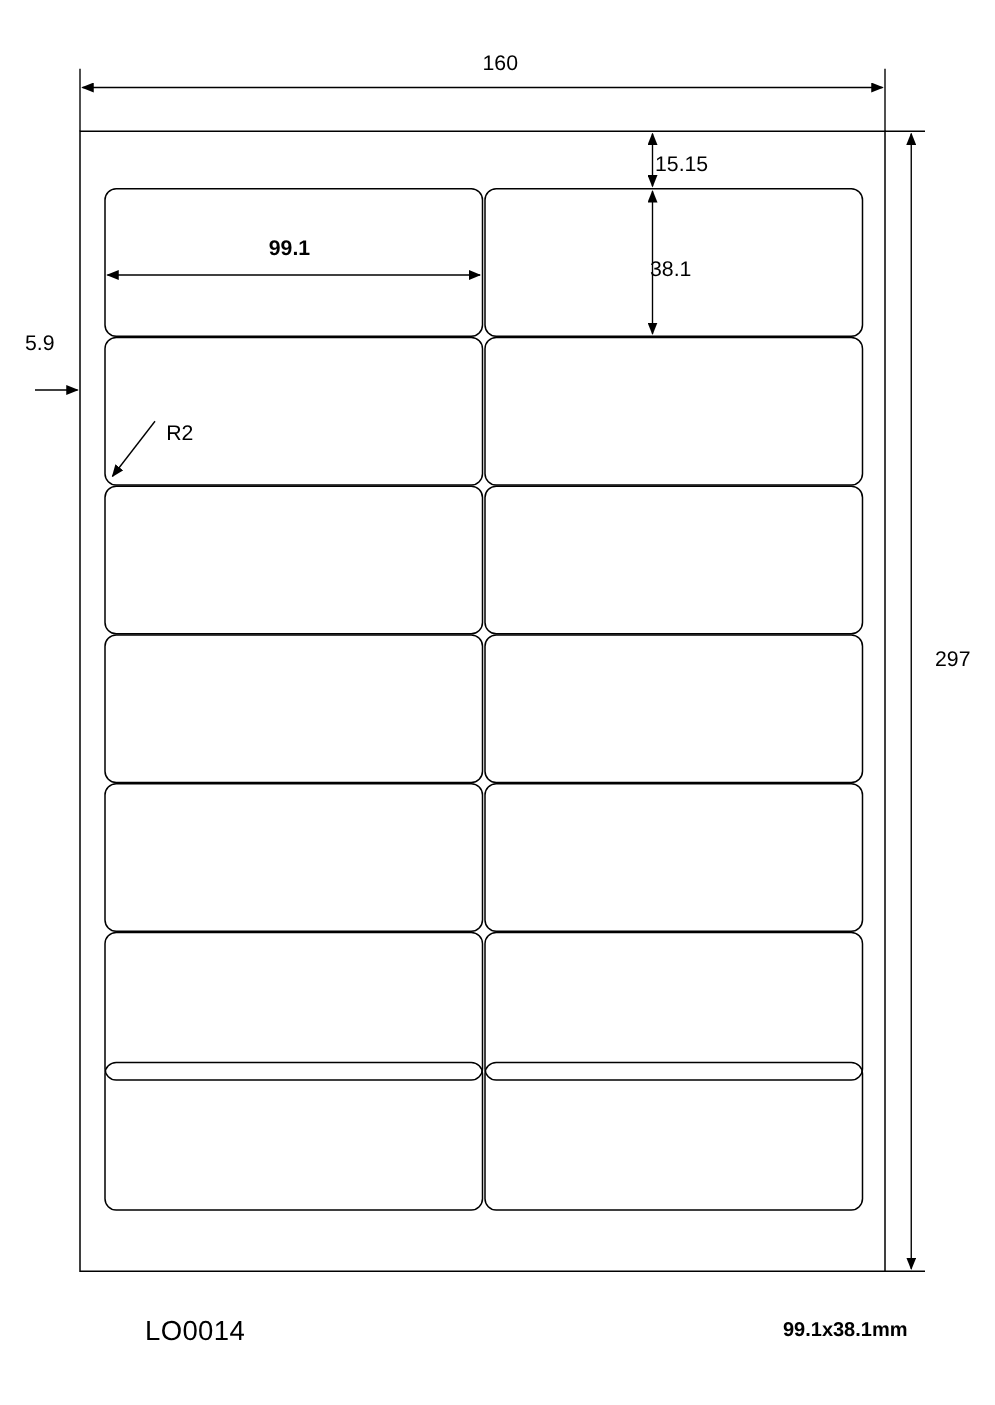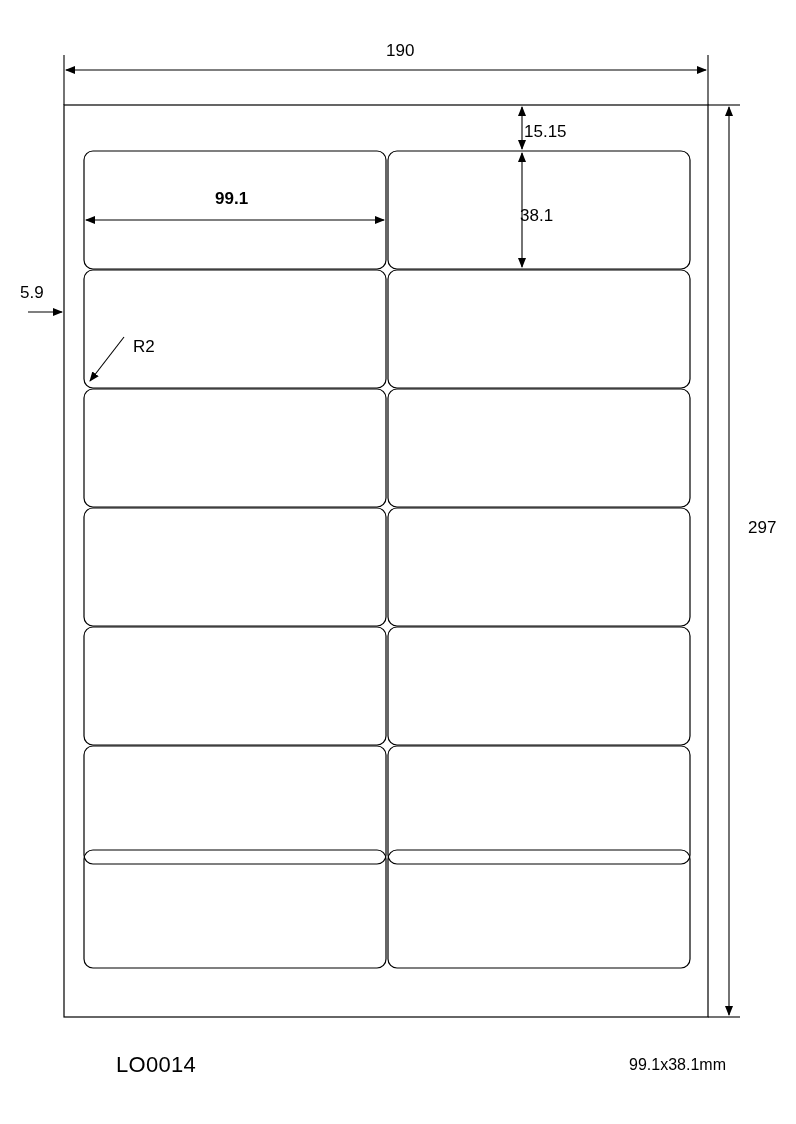--- a/index.html
+++ b/index.html
@@ -43,21 +43,21 @@
     top: 1052px;
     font-size: 22px;
     letter-spacing: 0.3px;
     margin-left: 36px;
   }
   .footer-size {
     position: absolute;
     right: 70px;
     top: 1056px;
     font-size: 16px;
-    font-weight: normal;
+    font-weight: bold;
   }
 </style>
 </head>
 <body>
 
 <div id="diagram-root">
 
   <svg class="sheet" viewBox="0 0 796 1124" xmlns="http://www.w3.org/2000/svg">
     <defs>
       <marker id="arrowEnd" markerWidth="10" markerHeight="8" refX="9" refY="4" orient="auto" markerUnits="userSpaceOnUse">
@@ -122,31 +122,31 @@
 
     <g stroke="#000000" stroke-width="1.1">
       <line x1="28" y1="312" x2="62" y2="312" marker-end="url(#arrowEnd)"></line>
     </g>
 
     <g stroke="#000000" stroke-width="1.1">
       <line x1="124" y1="337" x2="90" y2="381" marker-end="url(#arrowEnd)"></line>
     </g>
   </svg>
 
-  <div class="lbl" style="left:386px; top:42px;">190</div>
+  <div class="lbl" style="left:386px; top:42px;">160</div>
 
   <div class="lbl" style="left:748px; top:487px;margin-top:32px;">297</div>
 
   <div class="lbl" style="left:215px; top:190px;font-weight:bold;">99.1</div>
 
   <div class="lbl" style="left:524px; top:123px;">15.15</div>
 
   <div class="lbl" style="left:520px; top:207px;">38.1</div>
 
-  <div class="lbl" style="left:20px; top:284px;">5.9</div>
+  <div class="lbl" style="left:20px; top:266px;">5.9</div>
 
   <div class="lbl" style="left:133px; top:338px;">R2</div>
 
   <div class="footer-code">LO0014</div>
 
   <div class="footer-size">99.1x38.1mm</div>
 
 </div>
 
 </body></html>

